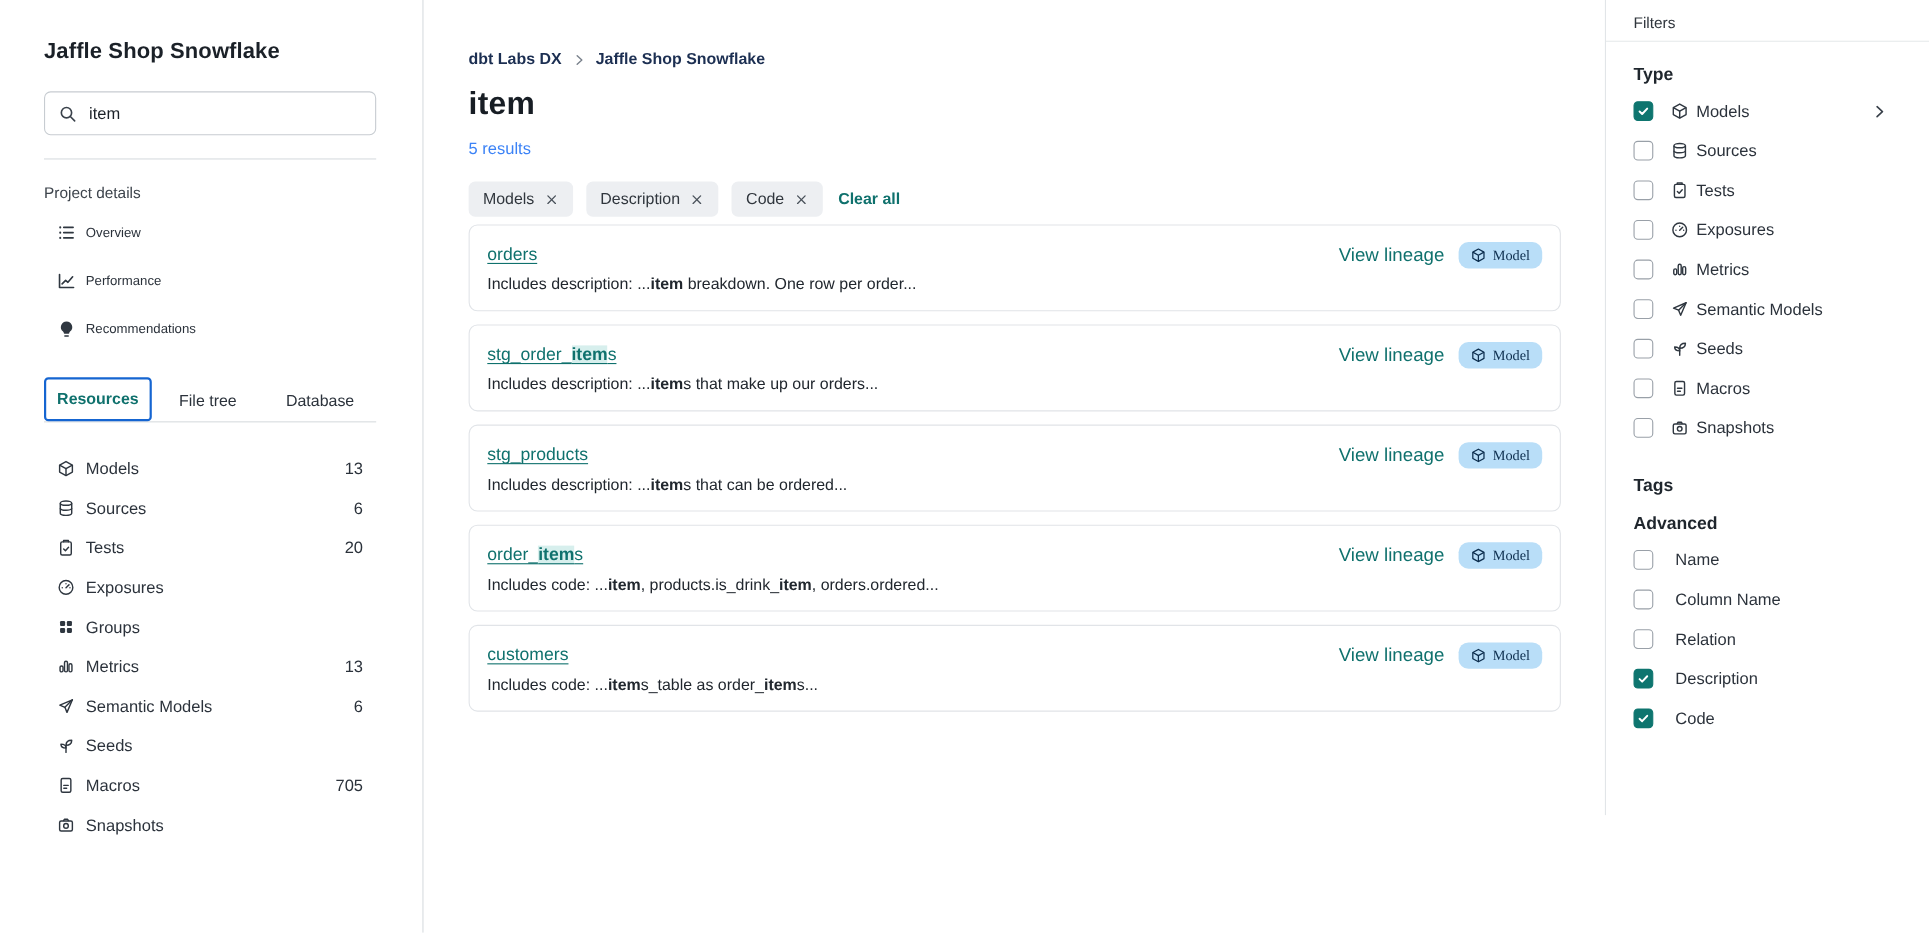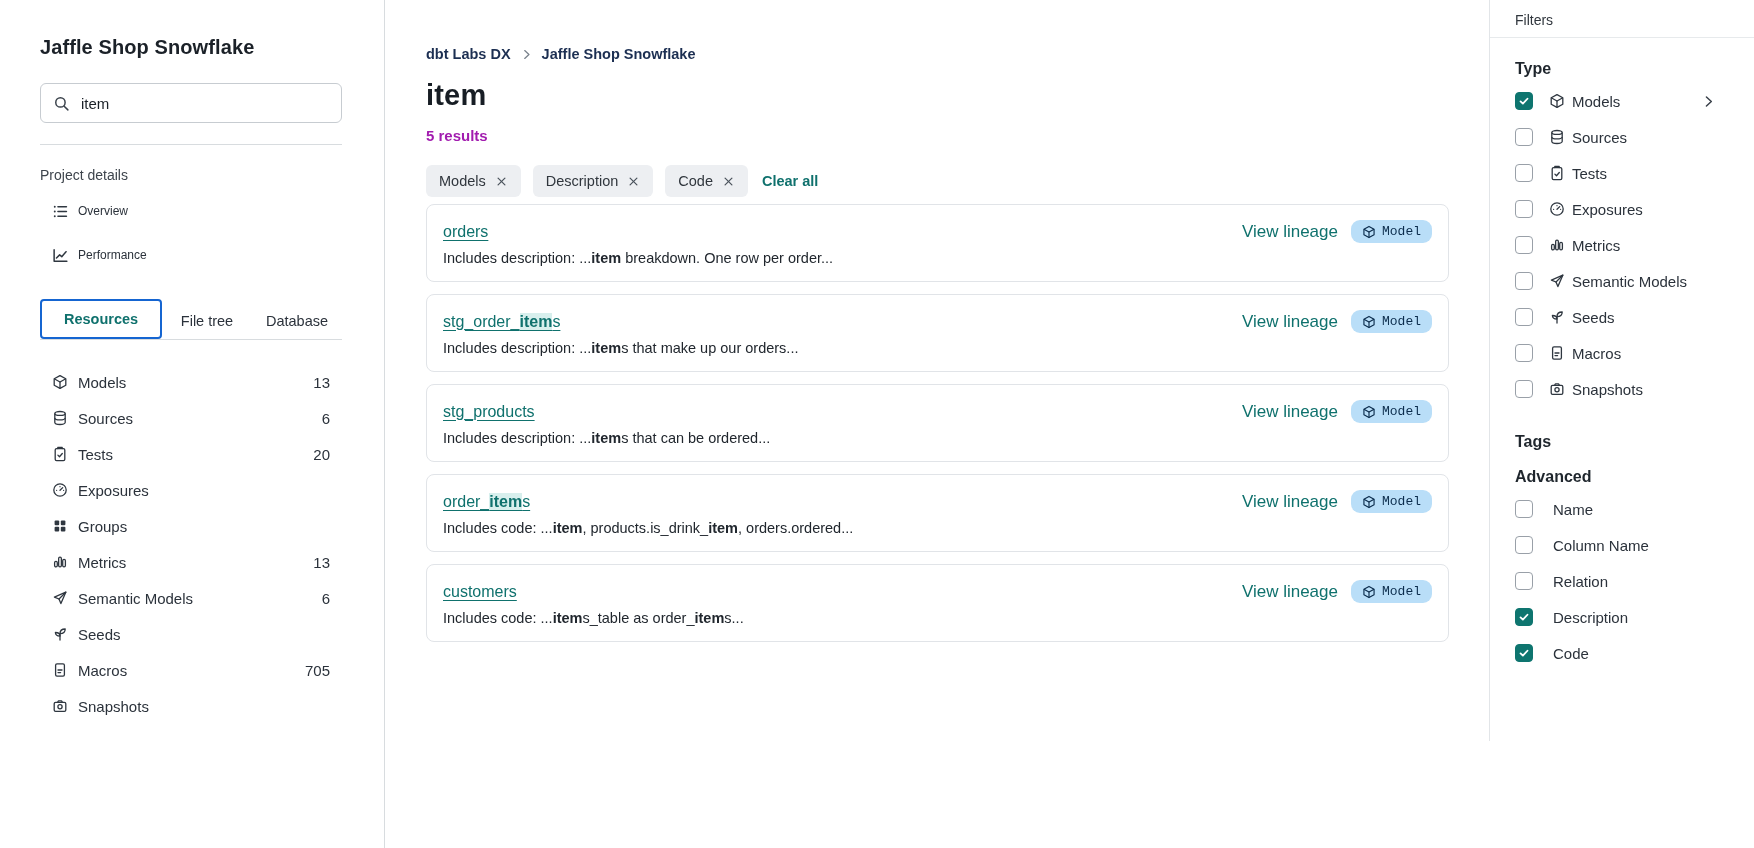--- a/index.html
+++ b/index.html
@@ -32,50 +32,50 @@
   .search-box{margin-top:24px;display:flex;align-items:center;gap:11px;height:40px;border:1px solid var(--input-border);border-radius:6px;padding:0 12px;background:#fff;}
   .search-box .ic{color:#3a424b;width:17px;height:17px;}
   .search-box input{border:none;outline:none;flex:1;font:15px "Liberation Sans",sans-serif;color:#1b2128;padding:0;background:transparent;}
   .sb-divider{border:none;border-top:1px solid var(--border);margin:21px 0 0;}
   .sb-section-label{margin-top:22px;font-size:14px;color:#3d444c;}
   .nav{margin-top:6px;}
   .nav-item{display:flex;align-items:center;gap:9px;height:44px;padding-left:12px;font-size:12px;color:var(--text-soft);}
   .nav-item .ic{color:#2f3740;width:17px;height:17px;}
   .tabs{display:flex;align-items:flex-end;border-bottom:1px solid var(--border);margin-top:22px;}
   .tab{flex:1;text-align:center;padding:10px 4px;font-size:14.5px;color:var(--text-soft);}
-  .tab.active{border:2px solid var(--focus-blue);border-radius:4px;color:var(--teal);font-weight:700;padding:10px 18px;}
+  .tab.active{border:2px solid var(--focus-blue);border-radius:4px;color:var(--teal);font-weight:700;padding:10px 0;}
   .res-list{margin-top:24px;}
   .res-row{display:flex;align-items:center;height:36px;padding:0 12px;font-size:15px;color:var(--text-soft);}
   .res-row .ic{color:#2f3740;margin-right:10px;}
   .res-count{margin-left:auto;color:var(--text-soft);}
 
   
   .main{flex:1;padding:46px 40px 16px 41px;min-width:0;}
   .breadcrumb{display:flex;align-items:center;gap:9px;font-size:14.5px;font-weight:700;color:#1c2f52;}
   .crumb-sep{color:#7a828c;width:13px;height:13px;}
   .page-title{margin:17px 0 0;font-size:29px;font-weight:600;color:#171d24;letter-spacing:.2px;}
-  .results-count{margin-top:15px;font-size:15px;color:#a21caf;font-weight:bold;}
+  .results-count{margin-top:15px;font-size:15px;color:#3b82f6;}
   .chip-row{margin-top:21px;display:flex;align-items:center;gap:12px;}
   .chip{display:inline-flex;align-items:center;gap:9px;background:#edeff2;border-radius:6px;padding:8px 13px;font-size:14.5px;color:#30363d;}
   .chip .ic{width:13px;height:13px;color:#4a525b;}
   .clear-all{font-size:14.5px;font-weight:700;color:var(--teal);text-decoration:none;margin-left:2px;}
   .cards{margin-top:7px;display:flex;flex-direction:column;gap:12px;}
   .card{border:1px solid var(--border-light);border-radius:8px;padding:15px 16px 15px;background:#fff;}
   .card-top{display:flex;align-items:center;}
   .res-title{font-size:16px;color:var(--teal);text-decoration:underline;text-underline-offset:3px;}
   .res-title .hl{background:var(--hl-bg);font-weight:700;}
   .card-right{margin-left:auto;display:flex;align-items:center;gap:13px;}
   .view-lineage{font-size:17px;color:var(--teal);text-decoration:none;}
-  .badge{display:inline-flex;align-items:center;gap:6px;background:var(--badge-bg);color:var(--badge-text);border-radius:9px;padding:4px 11px;font-family:Liberation Mono, monospace;font-size:13px;}
+  .badge{display:inline-flex;align-items:center;gap:6px;background:var(--badge-bg);color:var(--badge-text);border-radius:9px;padding:4px 11px;font-family:Liberation Serif, serif;font-size:13px;}
   .badge .ic{width:14px;height:14px;}
   .res-desc{margin-top:7px;font-size:14.5px;color:#21272e;}
   .res-desc .b{font-weight:700;}
 
   
-  .filters{width:265px;flex:none;}
+  .filters{width:295px;flex:none;}
   .filters-inner{border-left:1px solid #e2e5e8;height:741px;}
   .filters-header{padding:12px 25px 9px;border-bottom:1px solid #e7eaec;font-size:14px;color:#30363d;}
   .filters-body{padding:0 38px 0 25px;}
   .fsection-title{margin-top:22px;font-size:16px;font-weight:700;color:#1f262d;}
   .chk-list{margin-top:5px;}
   .chk-row{display:flex;align-items:center;height:36px;}
   .cb{width:18px;height:18px;border:1.5px solid #99a0a8;border-radius:4px;display:inline-flex;align-items:center;justify-content:center;background:#fff;flex:none;}
   .cb.checked{background:var(--teal-cb);border-color:var(--teal-cb);}
   .cb svg{width:12px;height:12px;}
   .chk-row .type-ic{color:#2f3740;margin-left:16px;}
@@ -121,20 +121,29 @@
         </div>
         <div class="nav-item" data-interactable="true">
           <span class="ic" data-interactable="false">
             <svg viewBox="0 0 16 16" fill="none" stroke="currentColor" stroke-width="1.4" stroke-linecap="round" stroke-linejoin="round">
               <path d="M2 2.5 V13.5 H14"></path>
               <path d="M4.2 10.4 L7.2 7.4 L9.2 9.1 L13.2 4.4"></path>
             </svg>
           </span>
           <span data-interactable="false">Performance</span>
         </div>
+        <div class="nav-item" data-interactable="true">
+          <span class="ic" data-interactable="false">
+            <svg viewBox="0 0 16 16" stroke="currentColor" stroke-width="1.3" stroke-linecap="round" stroke-linejoin="round">
+              <path fill="currentColor" d="M8 1.8a4.2 4.2 0 0 1 2.6 7.5c-.55.45-.9 1.1-.9 1.8h-3.4c0-.7-.35-1.35-.9-1.8A4.2 4.2 0 0 1 8 1.8Z"></path>
+              <line x1="6.6" y1="13.6" x2="9.4" y2="13.6" fill="none"></line>
+            </svg>
+          </span>
+          <span data-interactable="false">Recommendations</span>
+        </div>
       </div>
     <div class="tabs" id="tabs" data-interactable="false">
         <div class="tab active" data-interactable="true">Resources</div>
         <div class="tab" data-interactable="true">File tree</div>
         <div class="tab" data-interactable="true">Database</div>
       </div>
     <div class="res-list" id="res-list" data-interactable="false">
         <div class="res-row" data-interactable="true">
           <span class="ic" data-interactable="false">
             <svg viewBox="0 0 16 16" fill="none" stroke="currentColor" stroke-width="1.3" stroke-linejoin="round">

